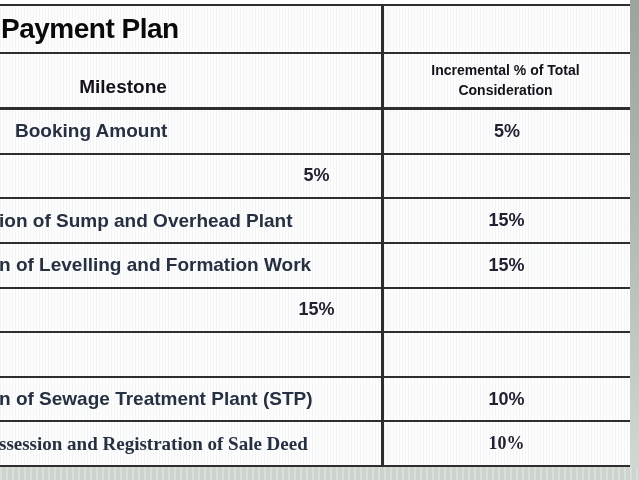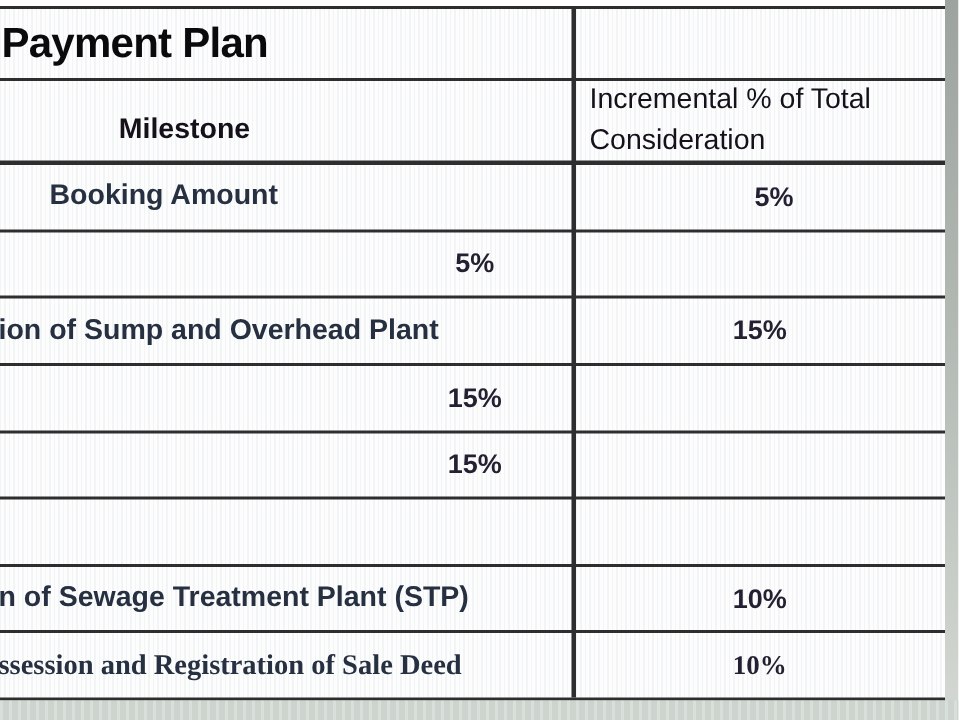--- a/index.html
+++ b/index.html
@@ -48,39 +48,39 @@
   }
   .h-left { width:381px; display:flex; align-items:center; overflow:hidden; }
   .h-left .h-label {
     display:block; width:246px; text-align:center;
     font-size:19px; font-weight:bold; color:#15101a;margin-top:12px;
   }
   .h-right {
     flex:1; display:flex; align-items:center; justify-content:center;
   }
   .h-right .h-label {
-    display:block; width:225px; text-align:left;
-    font-size:19px; font-weight:normal; color:#15101a; line-height:1.4;
+    display:block; width:225px; text-align:center;
+    font-size:14px; font-weight:bold; color:#15101a; line-height:1.4;
   }
 
   .rows { flex:1; display:flex; flex-direction:column; }
   .trow {
     flex:1; display:flex;
     border-bottom:2px solid #2e2e2e;
   }
   .trow:last-child { border-bottom:none;font-family:Liberation Serif, serif; }
 
   .cell-m {
     width:381px; overflow:hidden;
     display:flex; align-items:center;
     padding-left:0;
     font-size:19px; font-weight:bold; color:#273041;
     white-space:nowrap;
   }
-  .cell-m.indent { padding-left:15px;margin-left:18px; }
+  .cell-m.indent { padding-left:15px; }
   .cell-m.clipped { margin-left:-1px; }
 
   .cell-p {
     flex:1; display:flex; align-items:center; justify-content:center;
     font-size:18px; font-weight:bold; color:#241f31;
     padding-left:3px;
   }
 
   
   .right-band {
@@ -128,20 +128,21 @@
       <div class="trow">
         <div class="cell-p">5%</div>
       </div>
 
       <div class="trow">
         <div class="cell-m clipped">ion of Sump and Overhead Plant</div>
         <div class="cell-p">15%</div>
       </div>
 
       <div class="trow">
+        <div class="cell-m clipped">n of Levelling and Formation Work</div>
         <div class="cell-p">15%</div>
       </div>
 
       <div class="trow">
         <div class="cell-p">15%</div>
       </div>
 
       <div class="trow">
       </div>
 

